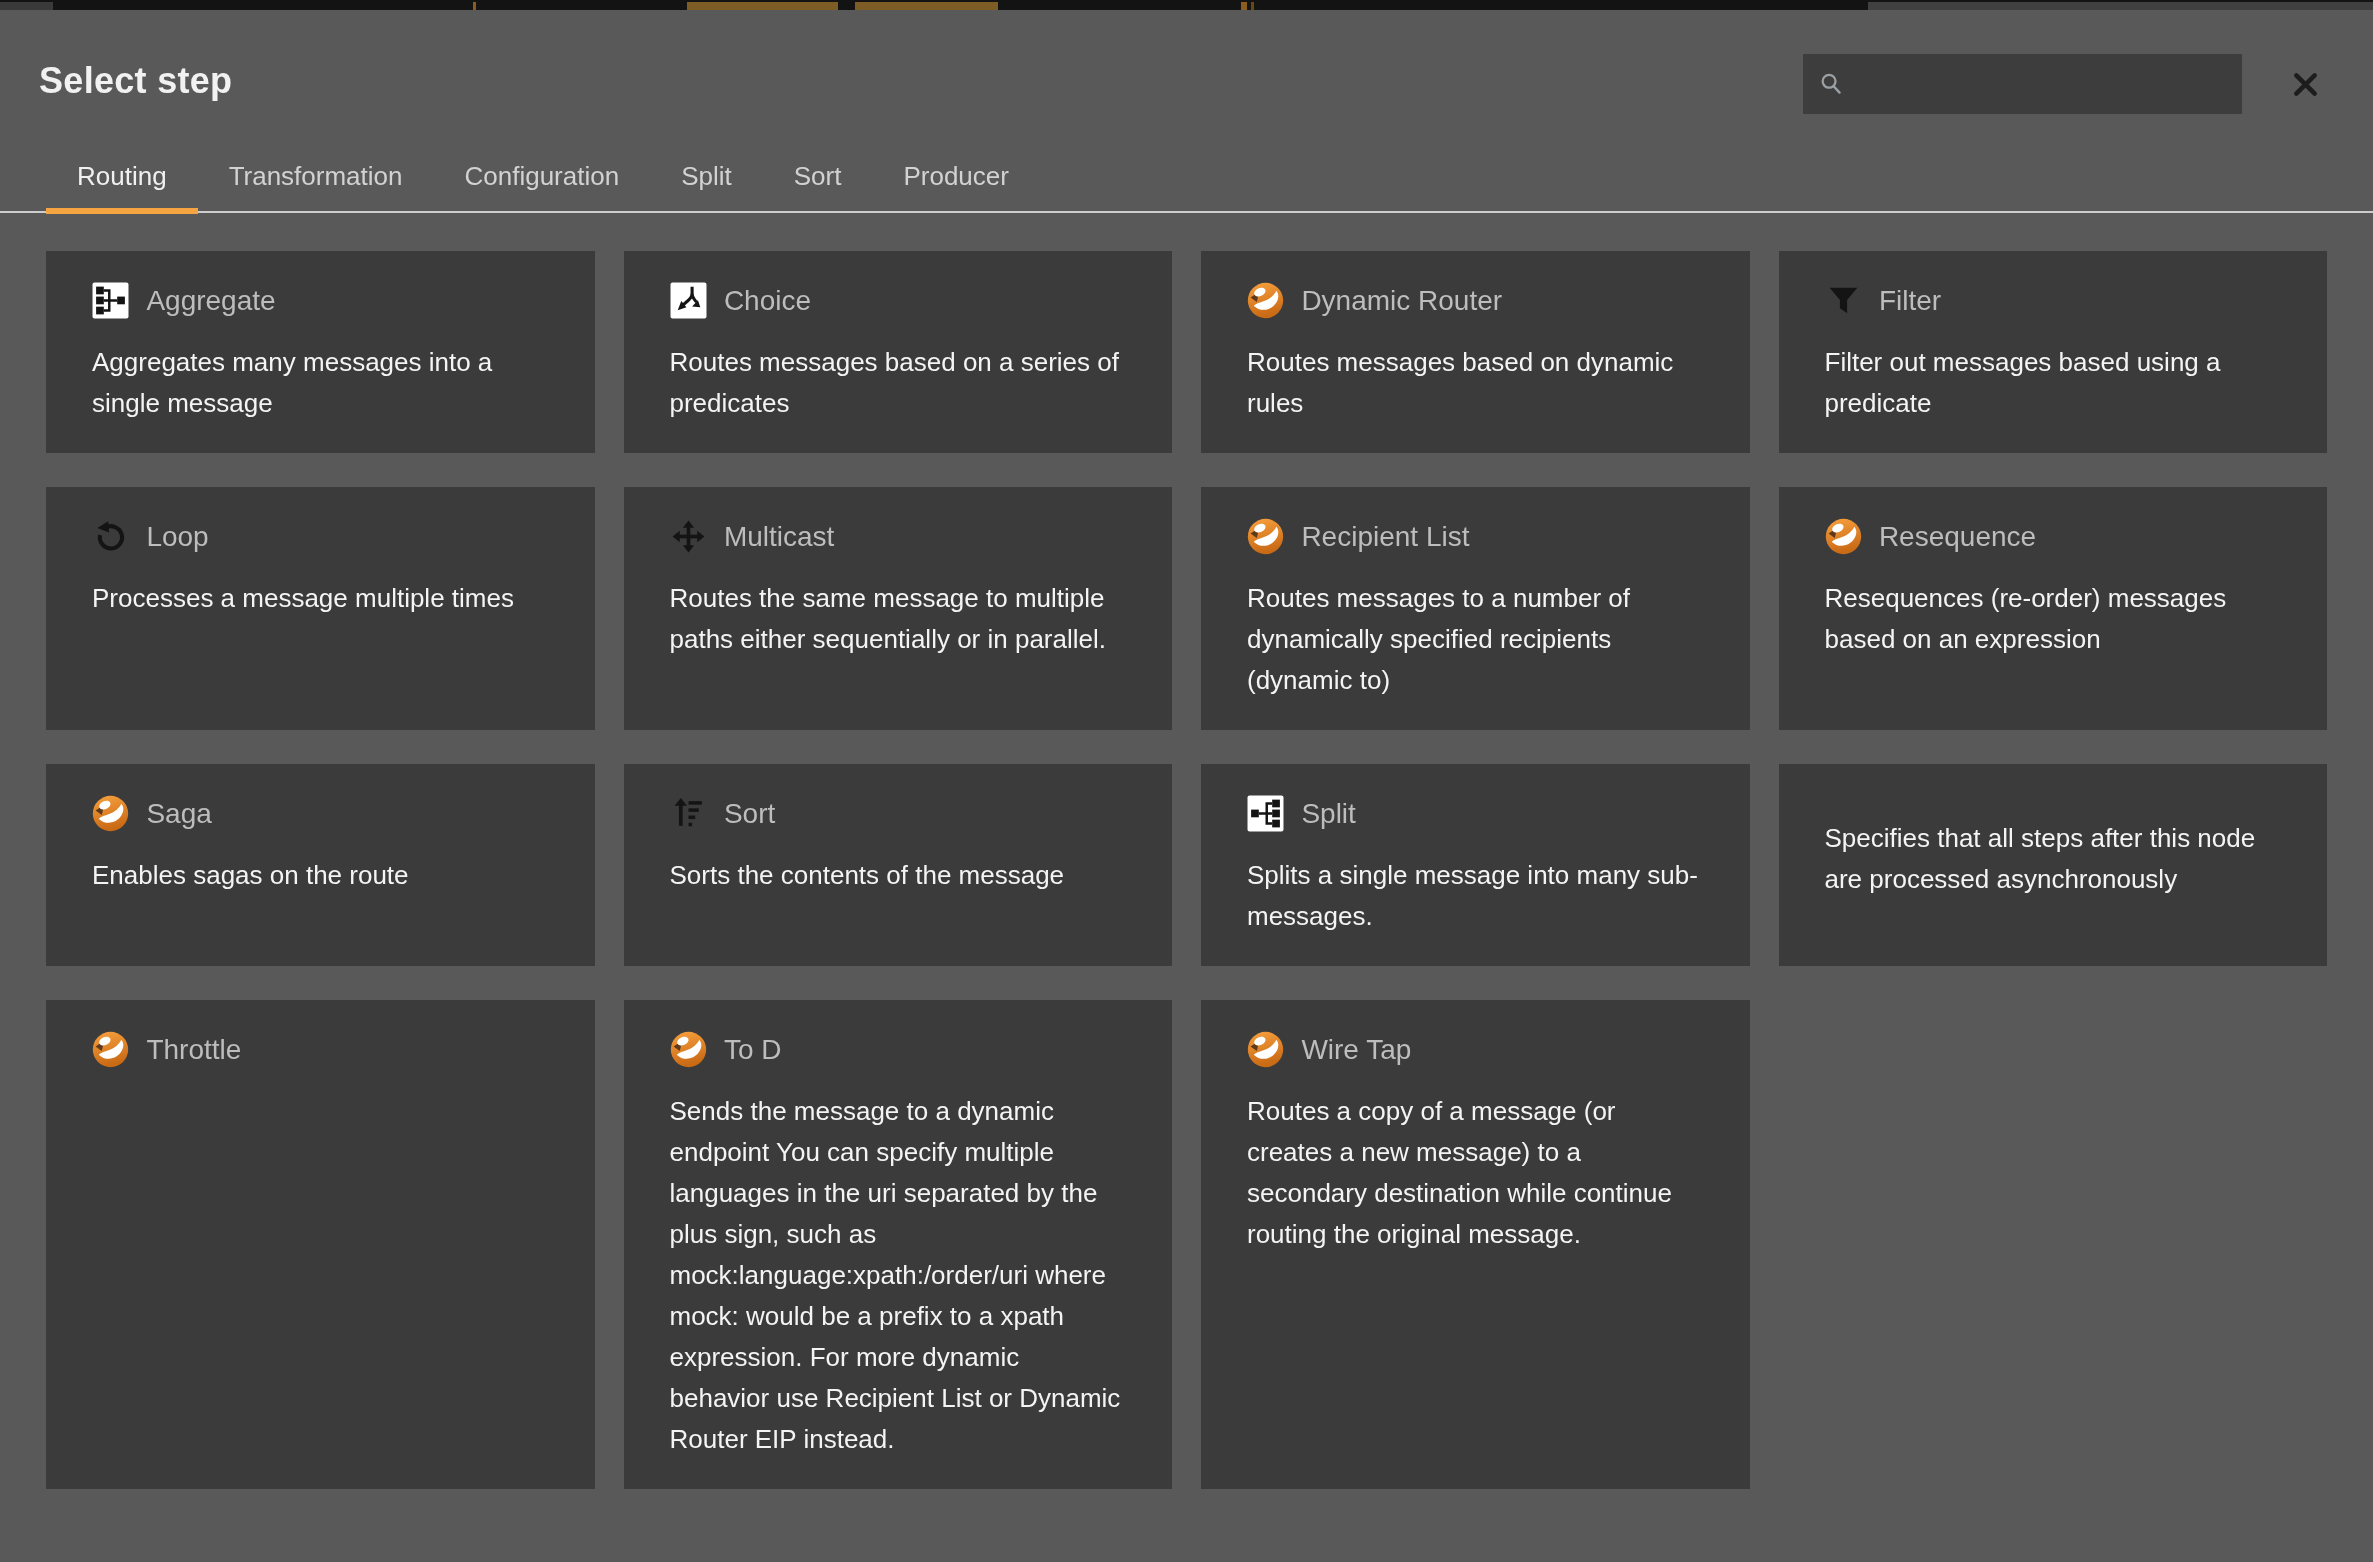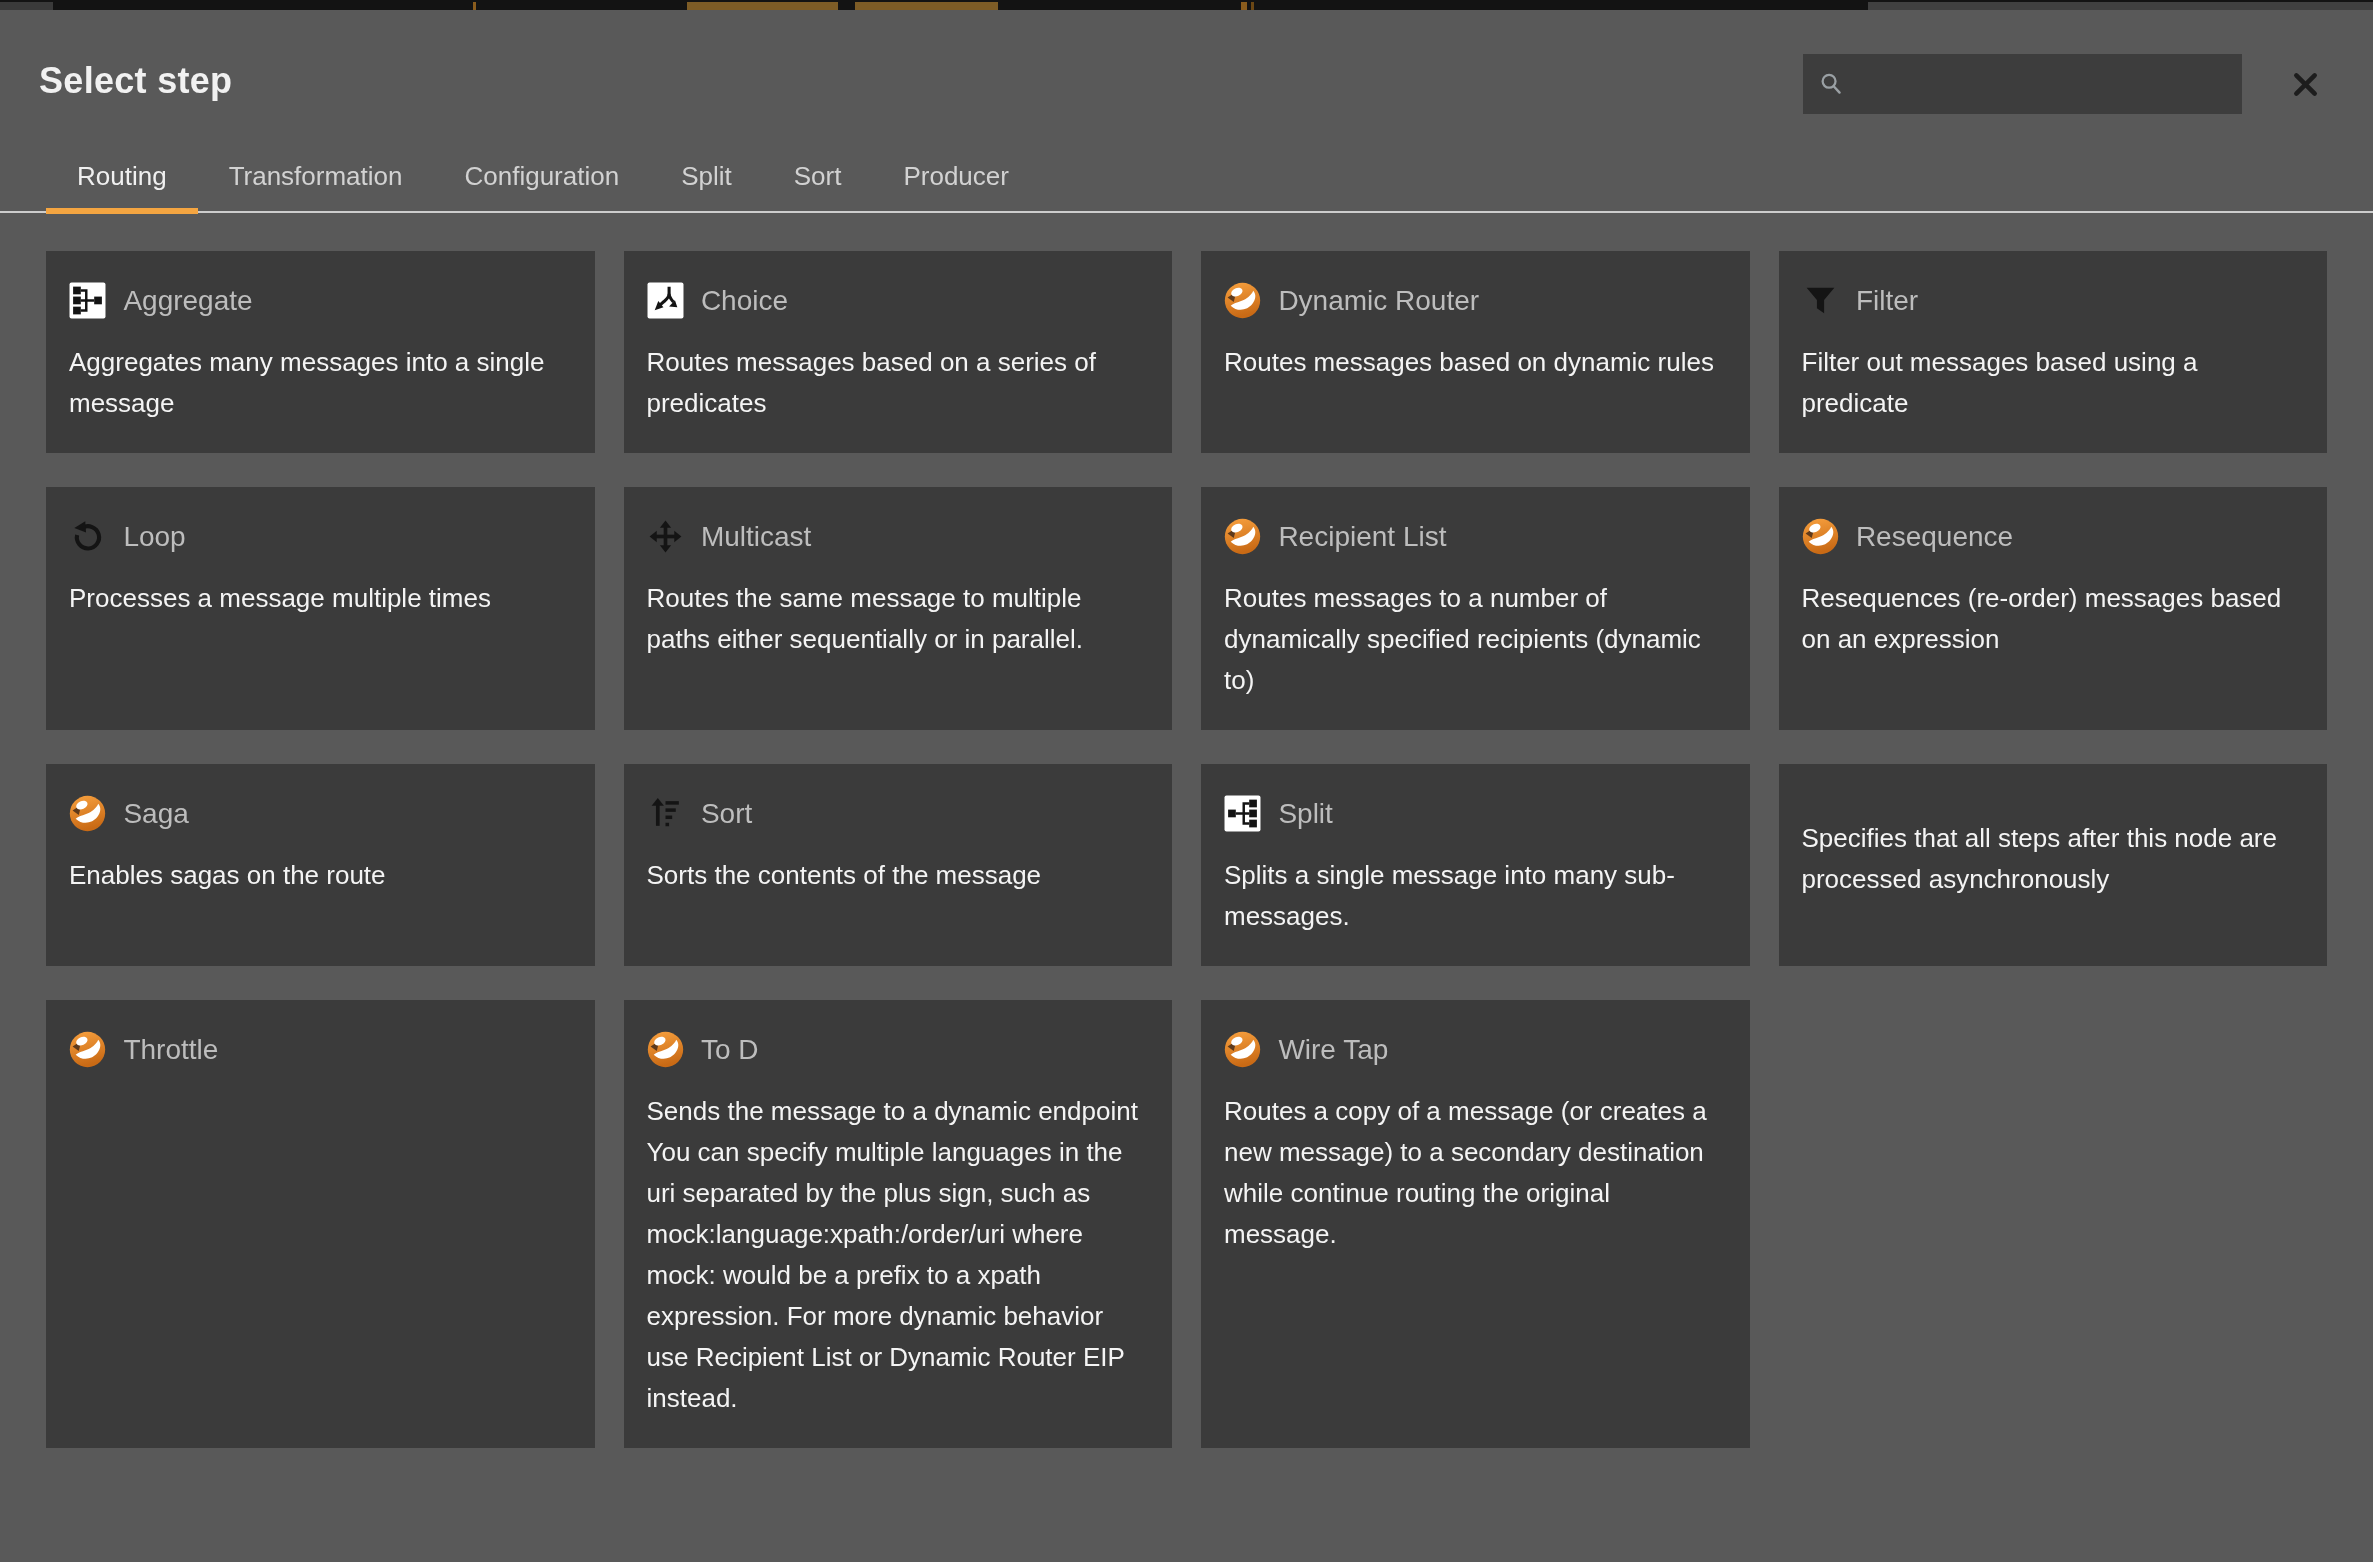--- a/index.html
+++ b/index.html
@@ -78,21 +78,21 @@
   }
 
   .cards{
     display:grid;grid-template-columns:repeat(4,1fr);
     column-gap:29px;row-gap:34px;
     padding:38px 46px 0;
     align-items:stretch;
   }
   .card{
     background:var(--card-bg,#3b3b3b);
-    padding:31px 23px 29px;cursor:pointer;
+    padding:31px 46px 29px;cursor:pointer;
   }
   .card-head{display:flex;align-items:center;}
   .card-icon{width:37px;height:37px;flex:none;display:inline-flex;}
   .card-icon svg{width:37px;height:37px;}
   .card-title{
     margin-left:17.4px;font-size:28px;color:var(--card-title-text,#bdbdbd);
     white-space:nowrap;
   }
   .card-desc{
     margin:23px 0 0;font-size:26px;line-height:41px;

